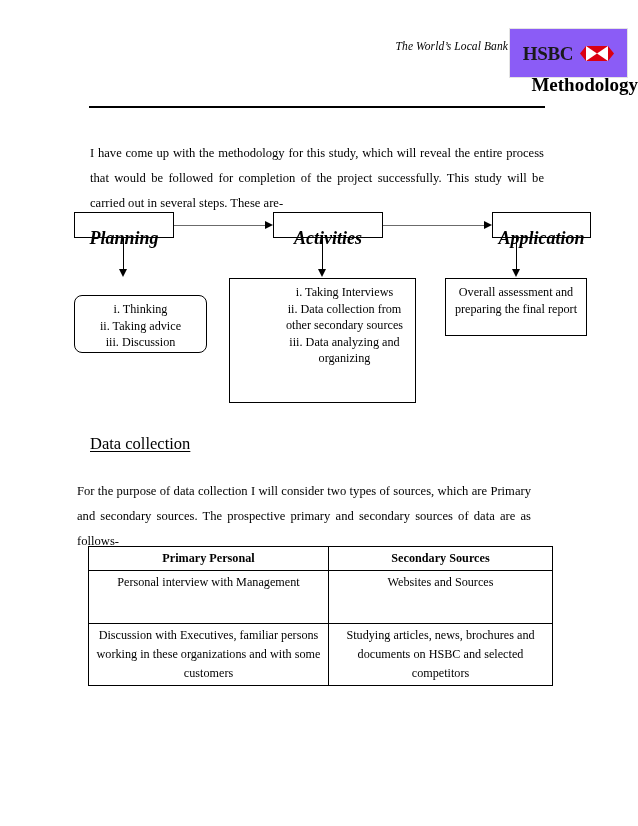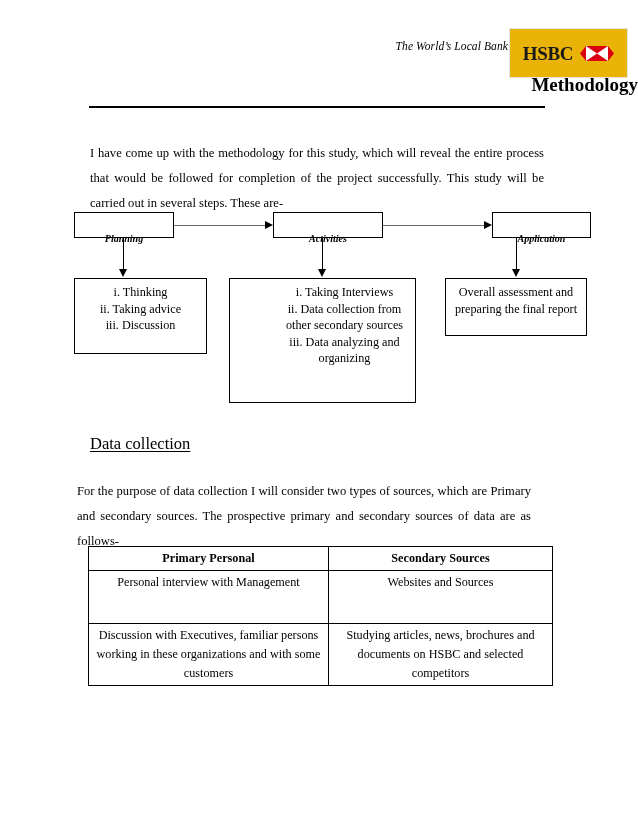--- a/index.html
+++ b/index.html
@@ -32,21 +32,21 @@
     font-size: 11.5px;
     white-space: nowrap;
     letter-spacing: 0.1px;
   }
   #hsbc-logo {
     position: absolute;
     left: 509px;
     top: 14px;
     width: 117px;
     height: 48px;
-    background: #eab308;
+    background: #8b5cf6;
     border: 1px solid #e3e3e3;
     display: flex;
     align-items: center;
     justify-content: center;
     gap: 7px;
   }
   #hsbc-wordmark {
     font-family: "Liberation Serif", "DejaVu Serif", serif;
     font-size: 19px;
     font-weight: bold;
@@ -101,39 +101,39 @@
     background: #ffffff;
     display: flex;
     align-items: flex-start;
     justify-content: center;
   }
   .stage-box {
     height: 26px;
     align-items: center;
   }
   .stage-label {
-    font-size: 10px;
+    font-size: 18px;
     font-weight: bold;
     font-style: italic;
     margin-top: 26px;
   }
   .detail-text {
     font-size: 12.2px;
     line-height: 16.5px;
     text-align: center;
     padding: 5px 6px 0 6px;
     width: 100%;
     box-sizing: border-box;
   }
   
   #stage-box-planning   { left: 74px;  top: 7px;  width: 100px; }
   #stage-box-activities { left: 273px; top: 7px;  width: 110px; }
   #stage-box-application { left: 492px; top: 7px; width: 99px; }
   
-  #detail-box-planning    { left: 74px;  top: 73px; width: 133px; height: 76px; }
+  #detail-box-planning    { left: 74px;  top: 90px; width: 133px; height: 58px; border-radius: 8px; }
   #detail-box-activities  { left: 229px; top: 73px; width: 187px; height: 125px; padding-left: 44px; }
   #detail-box-application { left: 445px; top: 73px; width: 142px; height: 58px; }
 
   
   .h-connector {
     position: absolute;
     height: 1px;
     background: #6b6b6b;
     top: 20px;
   }

